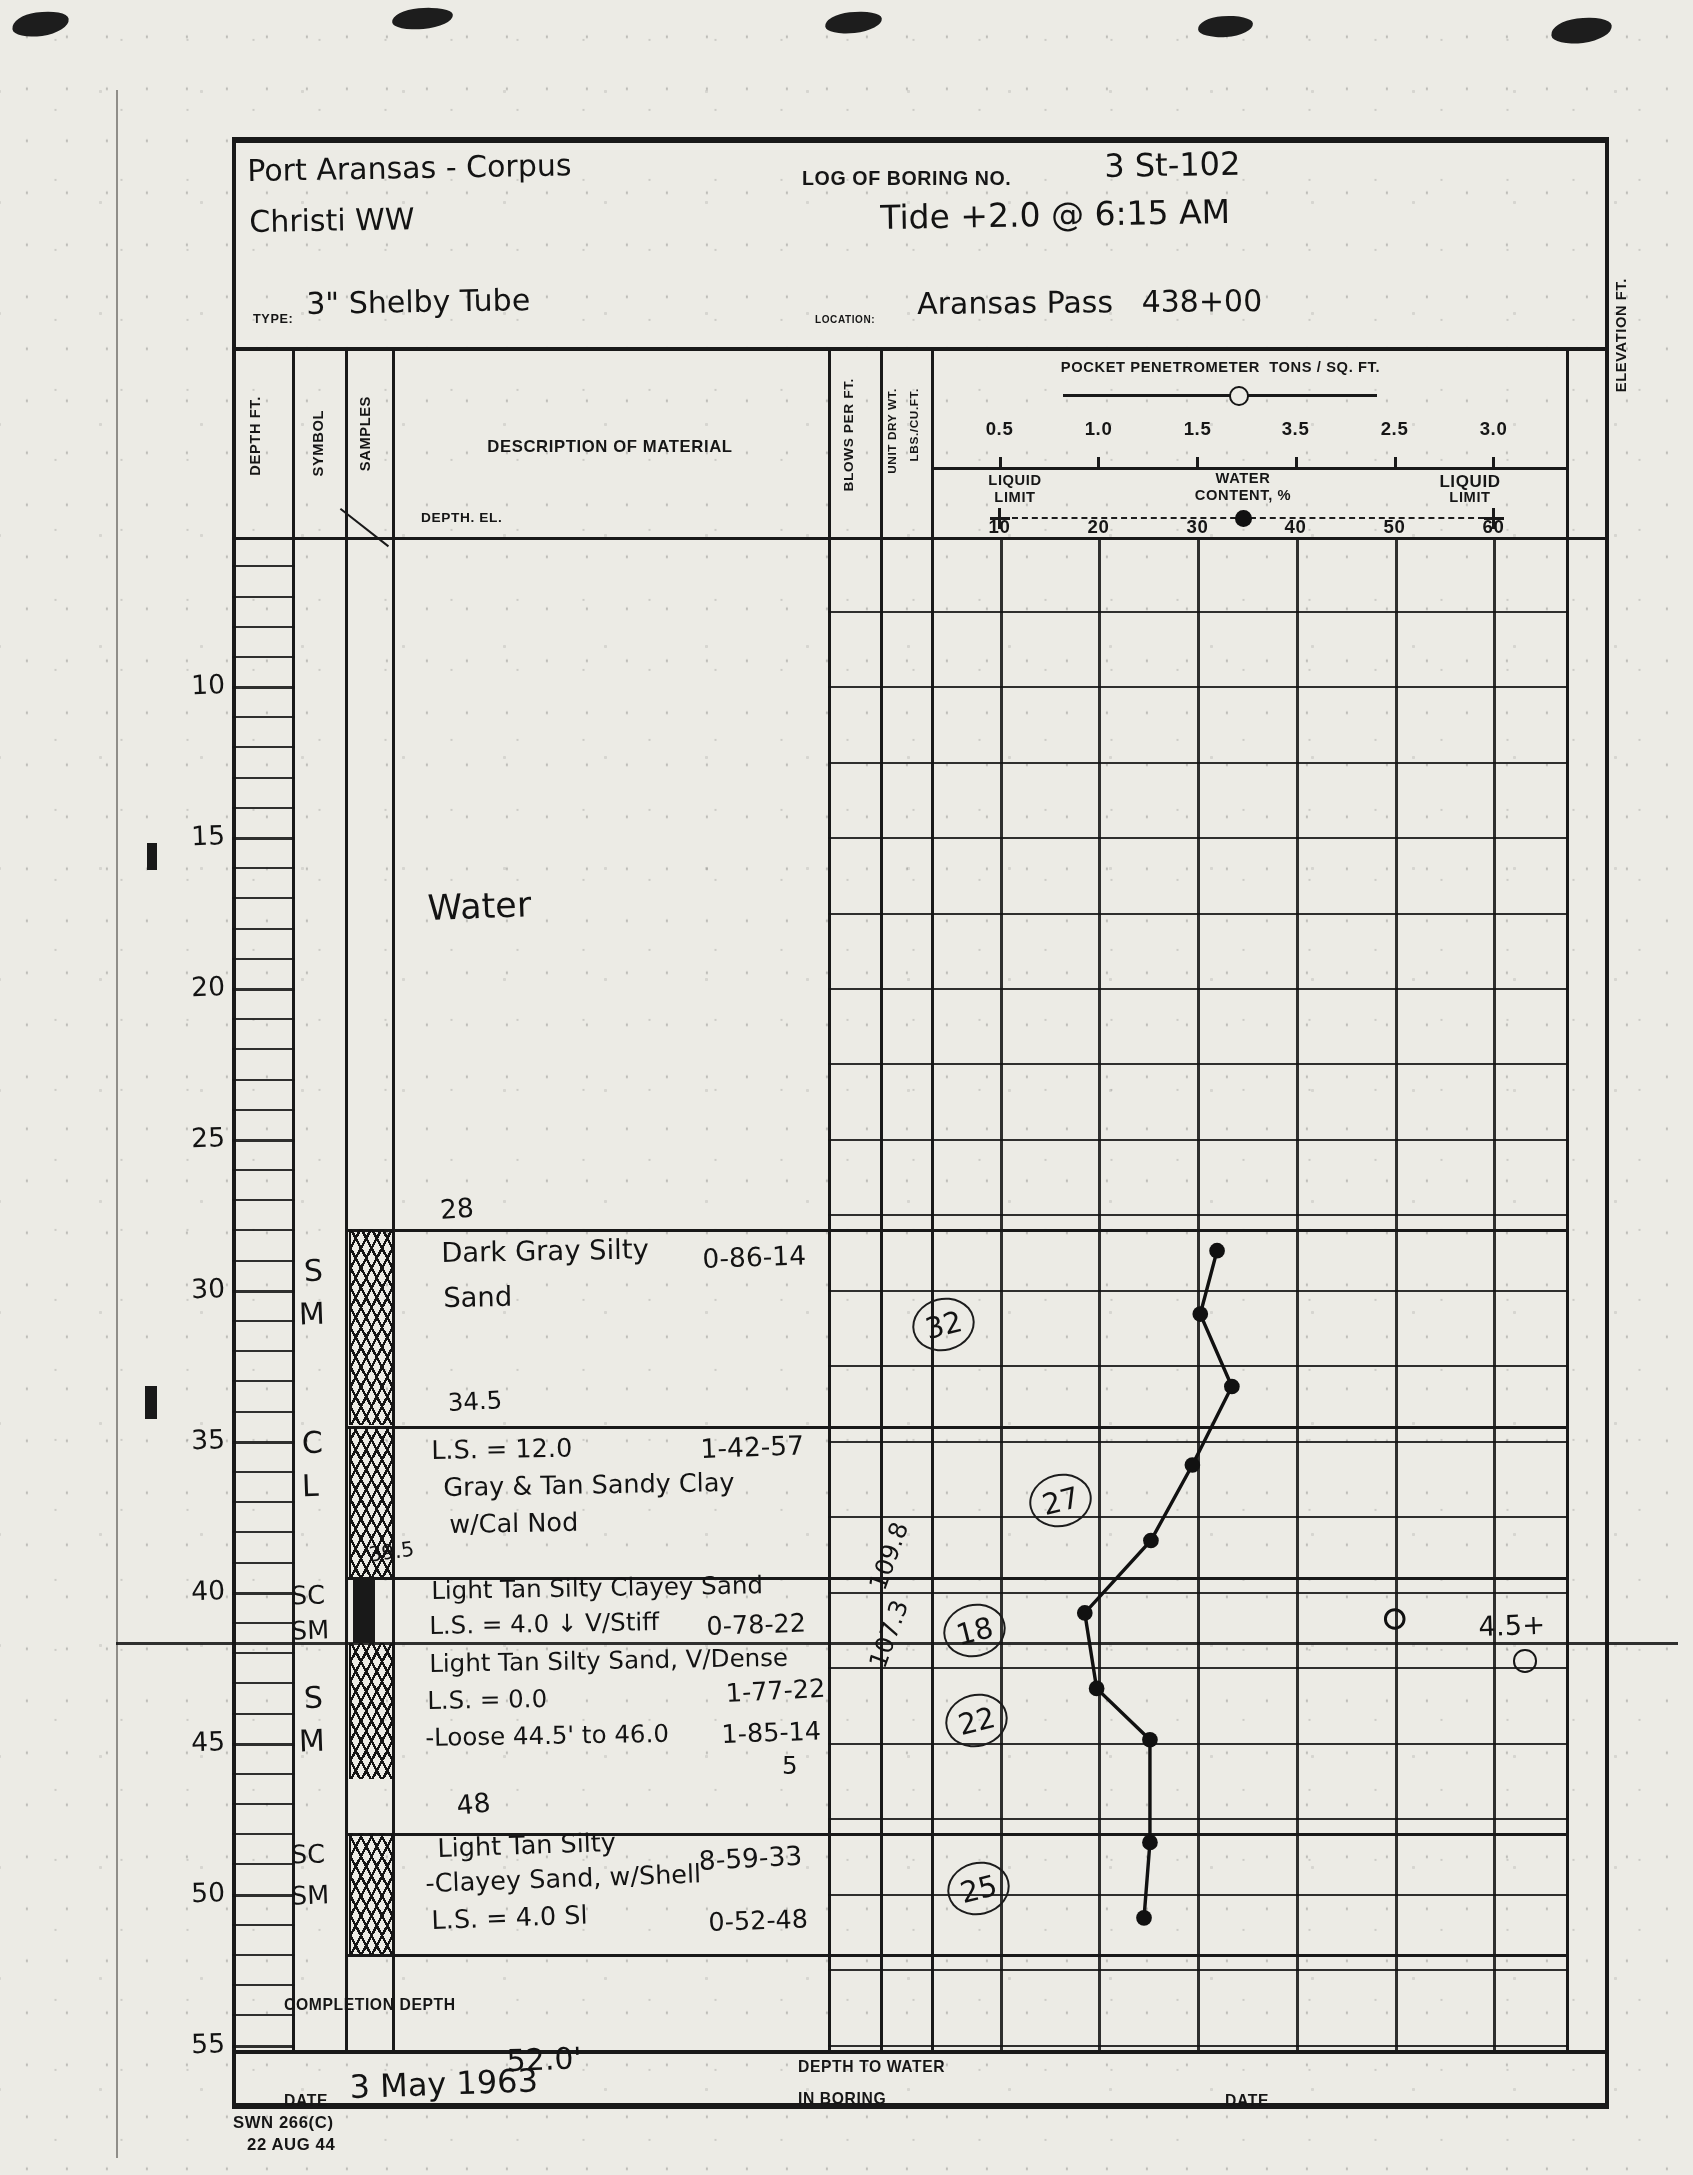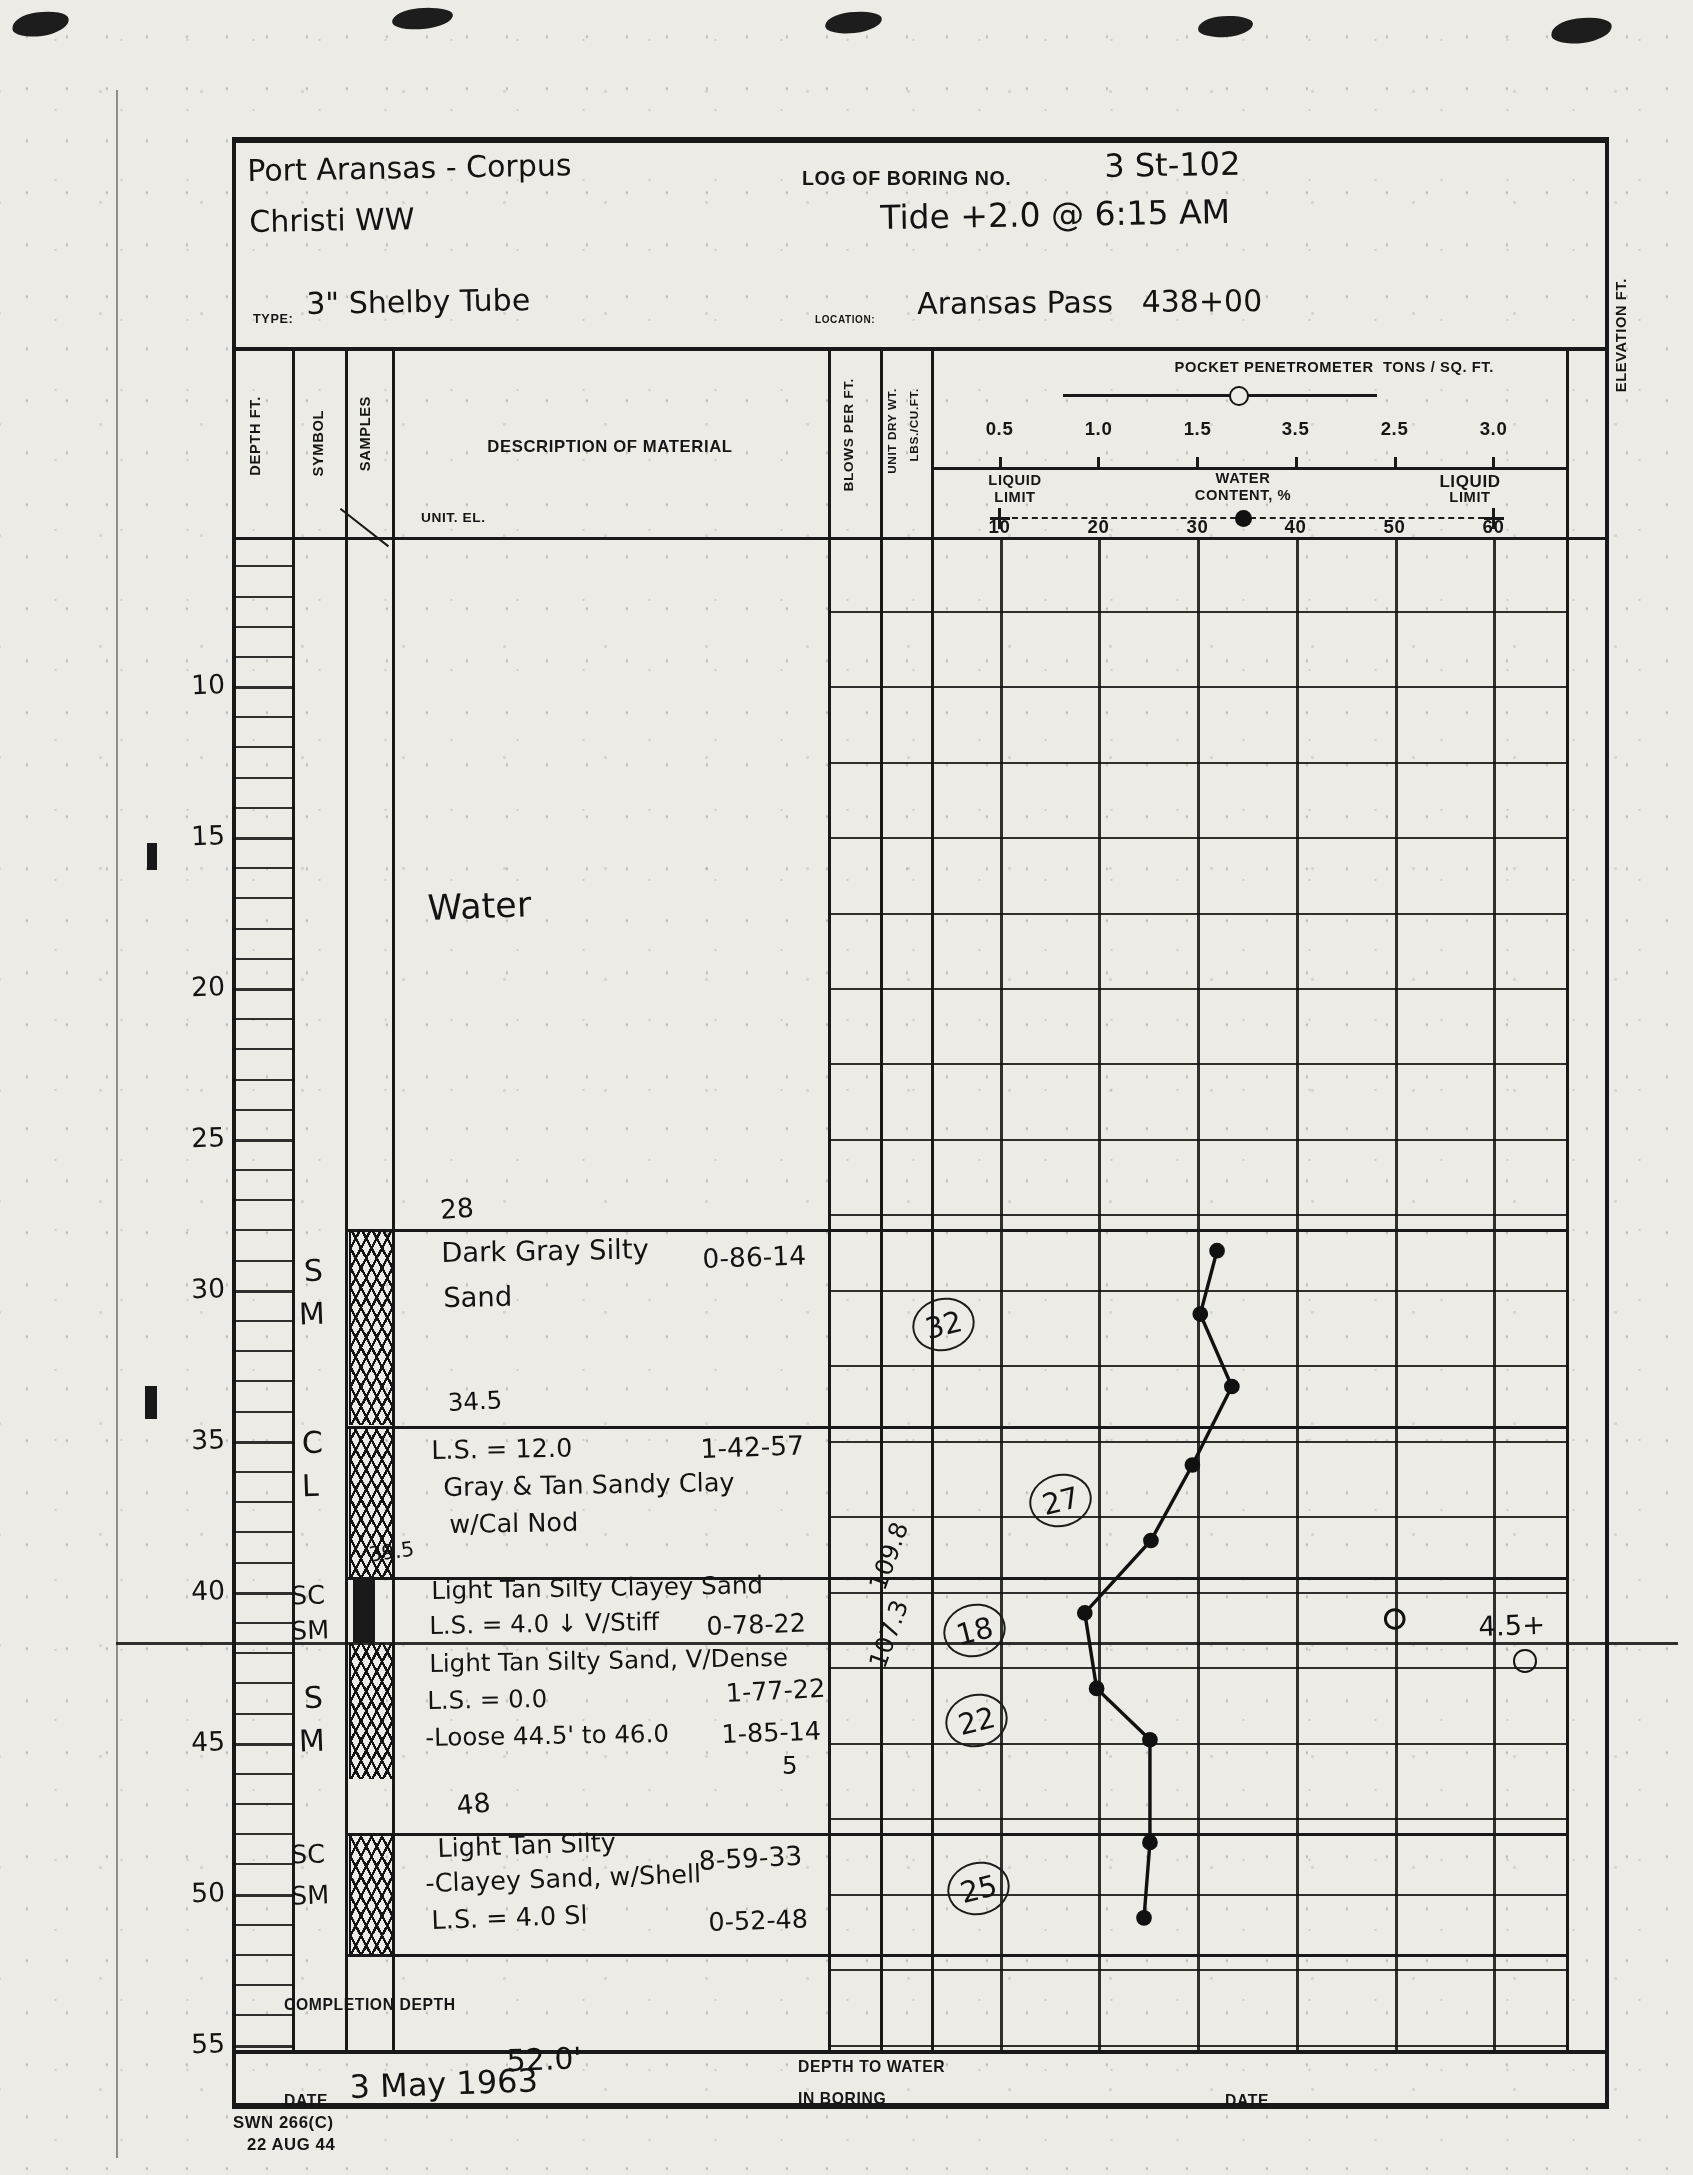--- a/index.html
+++ b/index.html
@@ -67,23 +67,23 @@
   <div class="line" style="left:341px;top:508px;width:61px;height:2px;transform:rotate(38deg);transform-origin:left top;"></div>
 
   <div class="print vtext" style="left:247px;top:396px;font-size:14.7px;">DEPTH FT.</div>
   <div class="print vtext" style="left:310px;top:410px;font-size:14.7px;">SYMBOL</div>
   <div class="print vtext" style="left:357px;top:396px;font-size:14.7px;">SAMPLES</div>
   <div class="print vtext" style="left:841px;top:378px;font-size:13.7px;">BLOWS PER FT.</div>
   <div class="print vtext" style="left:885px;top:388px;font-size:11.8px;">UNIT DRY WT.</div>
   <div class="print vtext" style="left:907px;top:388px;font-size:11.8px;">LBS./CU.FT.</div>
   <div class="print vtext" style="left:1613px;top:278px;font-size:14.7px;">ELEVATION FT.</div>
   <div class="print" style="left:392px;top:437px;width:436px;text-align:center;font-size:16.7px;">DESCRIPTION OF MATERIAL</div>
-  <div class="print" style="left:421px;top:510px;font-size:13.7px;">UNIT. EL.</div>
-
-  <div class="print" style="left:931px;top:359px;width:563px;text-align:right;font-size:14.7px;">POCKET PENETROMETER  TONS / SQ. FT.</div>
+  <div class="print" style="left:421px;top:510px;font-size:13.7px;">DEPTH. EL.</div>
+
+  <div class="print" style="left:931px;top:359px;width:563px;text-align:center;font-size:14.7px;padding-left:8px;">POCKET PENETROMETER  TONS / SQ. FT.</div>
   <div class="line" style="left:1063px;top:394px;width:314px;height:2.9px;"></div>
   <div class="openc" style="left:1229px;top:386px;width:15.7px;height:15.7px;background:#ecebe5;"></div>
   <div class="line" style="left:931px;top:467px;width:637px;height:2.9px;"></div>
   <div class="print" style="left:956px;top:472px;width:118px;text-align:center;font-size:14.7px;">LIQUID</div>
   <div class="print" style="left:956px;top:489px;width:118px;text-align:center;font-size:14.7px;">LIMIT</div>
   <div class="print" style="left:1184px;top:470px;width:118px;text-align:center;font-size:14.7px;">WATER</div>
   <div class="print" style="left:1184px;top:487px;width:118px;text-align:center;font-size:14.7px;">CONTENT, %</div>
   <div class="print" style="left:1411px;top:472px;width:118px;text-align:center;font-size:17px;">LIQUID</div>
   <div class="print" style="left:1411px;top:489px;width:118px;text-align:center;font-size:14.7px;">LIMIT</div>
 

